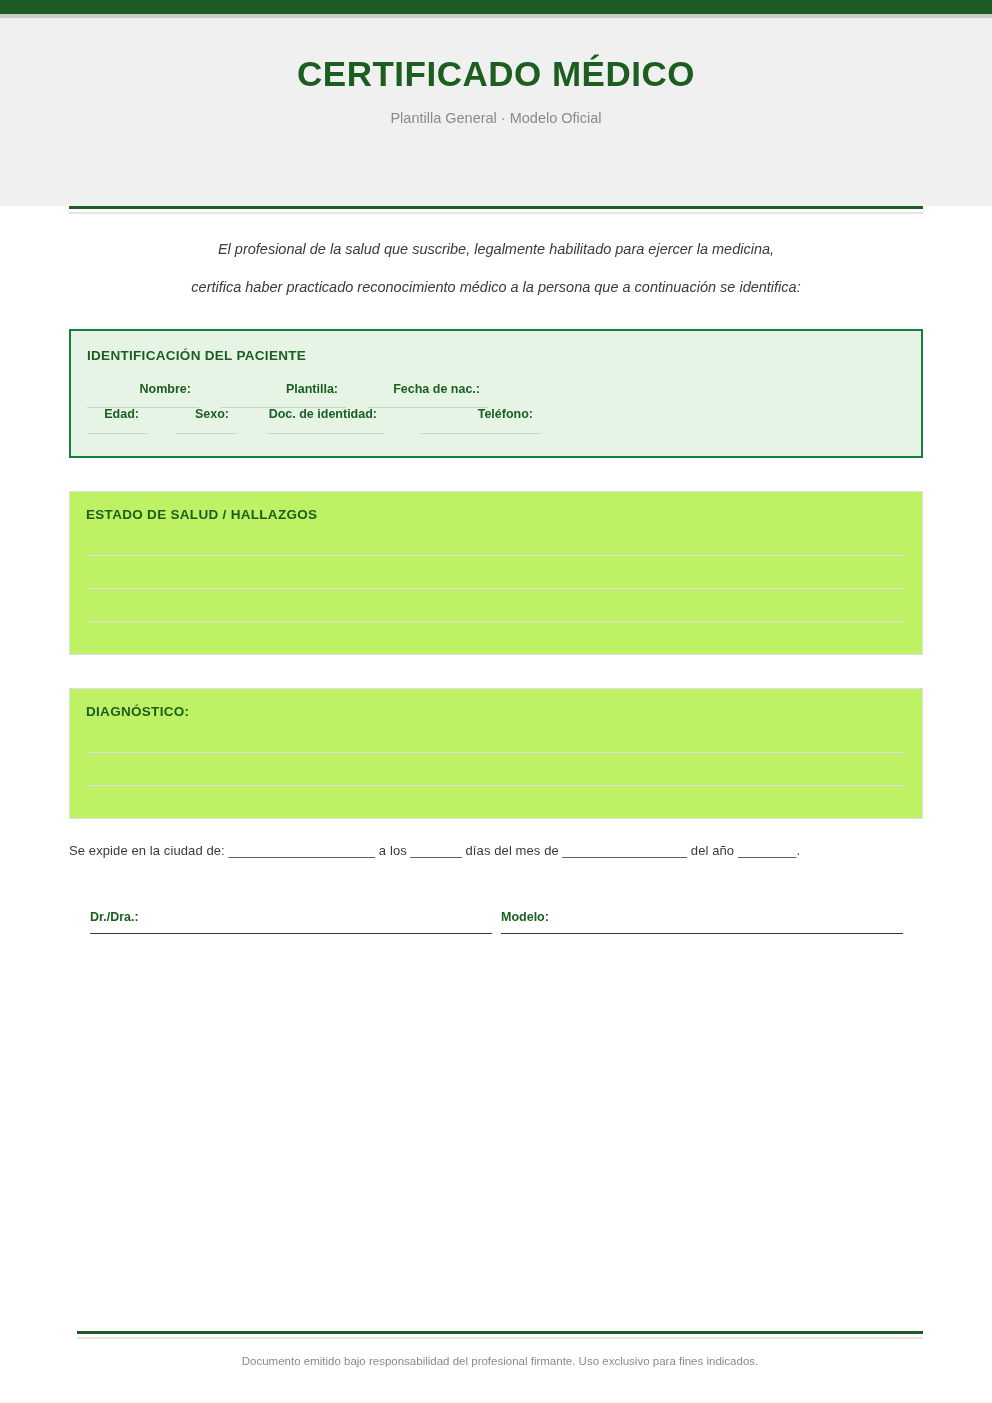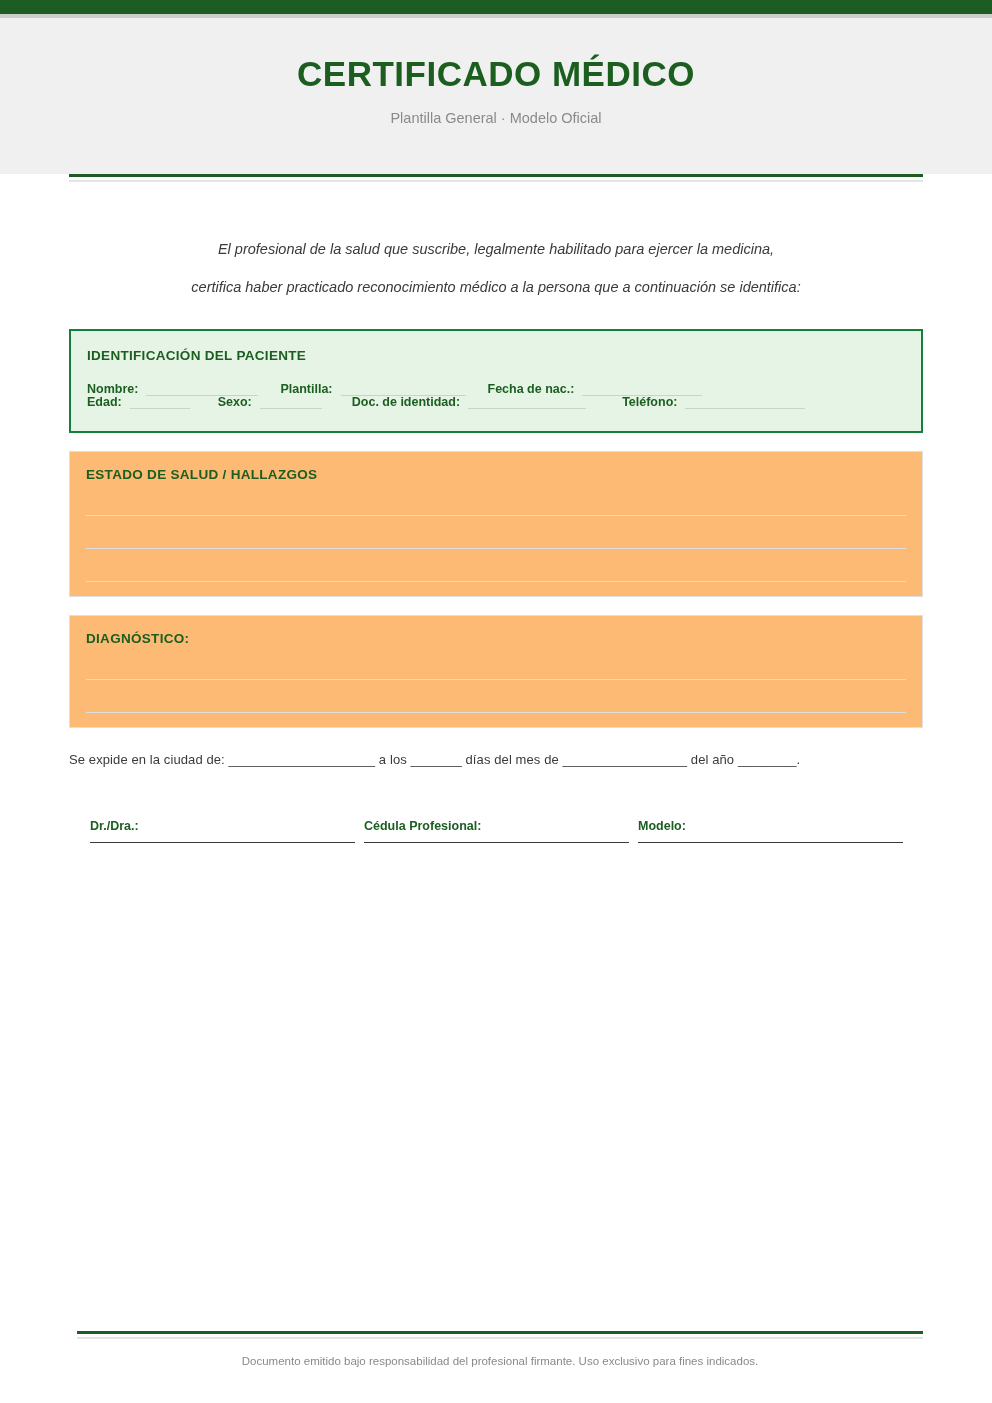--- a/index.html
+++ b/index.html
@@ -27,21 +27,21 @@
   .topbar-sub {
     height: 4px;
     background: #cccccc;
     width: 100%;
   }
 
   
   .header-band {
     background: #f0f0f0;
     padding: 36px 0 0 0;
-    height: 156px;
+    height: 188px;
     position: relative;
   }
   .doc-title {
     margin: 0;
     text-align: center;
     font-size: 35px;
     font-weight: bold;
     letter-spacing: 0.5px;
     color: #1b5e20;
     line-height: 1.15;
@@ -69,21 +69,21 @@
     width: 100%;
     margin-top: 3px;
   }
 
   
   .sheet {
     padding: 0 69px;
   }
 
   .intro {
-    margin-top: 60px;
+    margin-top: 28px;
     text-align: center;
     font-style: italic;
     font-size: 14.5px;
     color: #3a3a3a;
     line-height: 1.1;
   }
   .intro p { margin: 0 0 22px 0; }
 
   
   .patient-box {
@@ -102,20 +102,21 @@
   .field-row {
     display: flex;
     align-items: flex-end;
     font-size: 12.5px;
   }
   .field-row.first { margin-top: 20px; }
   .field {
     display: flex;
     align-items: flex-end;
     white-space: nowrap;
+    flex-direction: column;
   }
   .field-label {
     font-weight: bold;
     color: #1b5e20;
     font-size: 12.5px;
     padding-right: 8px;
     line-height: 1;
   }
   .field-line {
     border-bottom: 1px solid #c6d6c6;
@@ -129,24 +130,24 @@
   .w-doc      { width: 118px; }
   .w-tel      { width: 120px; }
 
   .gap-22 { width: 22px; }
   .gap-28 { width: 28px; }
   .gap-30 { width: 30px; }
   .gap-36 { width: 36px; }
 
   
   .gray-section {
-    margin-top: 18px;
-    background: #fdba74;
+    margin-top: 33px;
+    background: #bef264;
     border: 1px solid #e0e0e0;
-    padding: 15px 16px 14px 16px;
+    padding: 15px 16px 32px 16px;
   }
   .gray-section .section-heading { margin-bottom: 0; }
   .writing-line {
     border-bottom: 1px solid #dedede;
     height: 33px;
   }
   .writing-line.first { height: 34px; }
 
   
   .expedition {
@@ -274,24 +275,20 @@
 
 
   <div class="expedition">Se expide en la ciudad de: ____________________ a los _______ días del mes de _________________ del año ________.</div>
 
   <div class="signature-row">
     <div class="signature-col">
       <div class="signature-label">Dr./Dra.:</div>
       <div class="signature-line"></div>
     </div>
     <div class="signature-col">
-      <div class="signature-label">Cédula Profesional:</div>
-      <div class="signature-line"></div>
-    </div>
-    <div class="signature-col">
       <div class="signature-label">Modelo:</div>
       <div class="signature-line"></div>
     </div>
   </div>
 
 </div>
 
 <div class="footer-wrap">
   <div class="rule-green"></div>
   <div class="rule-gray"></div>

